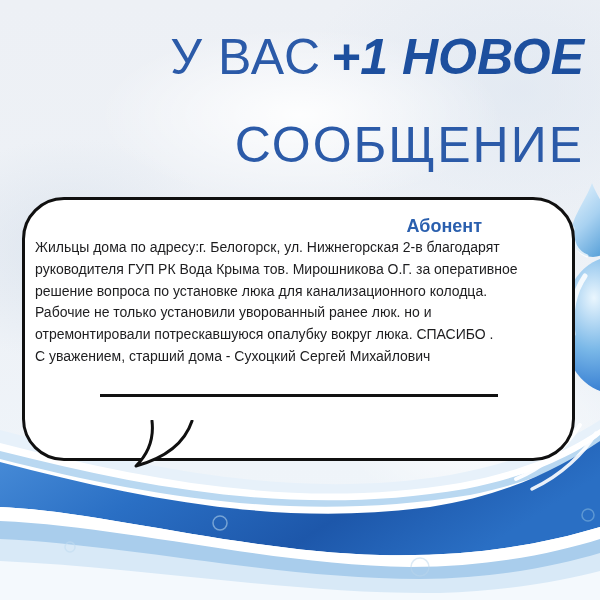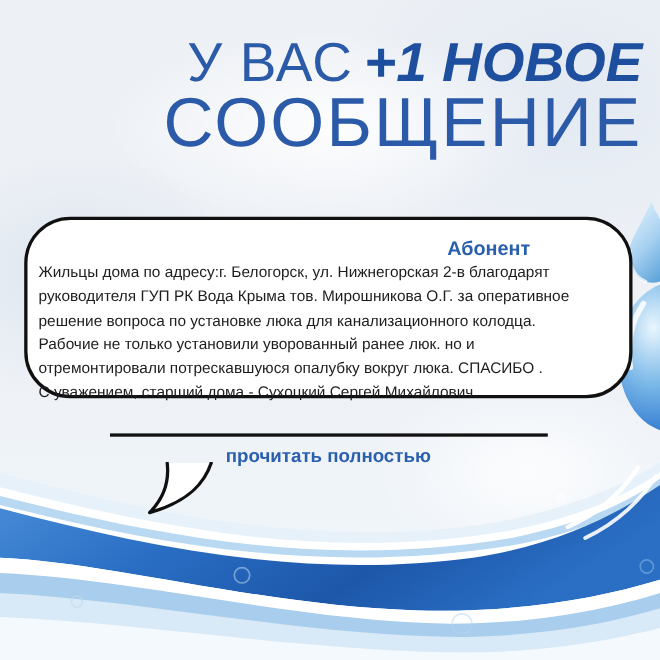--- a/index.html
+++ b/index.html
@@ -17,23 +17,23 @@
       linear-gradient(180deg,#edf0f5 0%,#eef2f7 55%,#f0f6fb 100%);
   }
   .drops{position:absolute;right:0;top:180px;z-index:1;}
   .waves{position:absolute;left:0;top:415px;z-index:2;}
   .title{
     position:absolute;left:0;top:30px;width:584px;z-index:3;
     text-align:right;line-height:55px;color:#2b5aa8;
   }
   .title .t1{font-size:50px;font-weight:400;letter-spacing:1px;}
   .title .t1 .bold{font-weight:700;font-style:italic;color:#1d4f9e;margin-left:10px;letter-spacing:0;}
-  .title .t2{font-size:63px;font-weight:400;letter-spacing:2px;}
+  .title .t2{font-size:50px;font-weight:400;letter-spacing:2px;margin-top:33px;}
   .bubble{
-    position:absolute;left:22px;top:197px;width:553px;height:165px;z-index:4;
+    position:absolute;left:22px;top:197px;width:553px;height:264px;z-index:4;
     box-sizing:border-box;background:#ffffff;border:3px solid #101010;border-radius:42px;
   }
   .sender{
     position:absolute;top:16px;right:90px;
     font-size:18px;font-weight:700;color:#2a5fae;
   }
   .message{
     position:absolute;left:10px;top:37px;width:538px;
     font-size:14px;line-height:21.8px;color:#1d1d1f;
     white-space:pre-line;
@@ -107,18 +107,17 @@
 
 <div class="bubble">
   <div class="sender">Абонент</div>
   <div class="message">Жильцы дома по адресу:г. Белогорск, ул. Нижнегорская 2-в благодарят
 руководителя ГУП РК Вода Крыма тов. Мирошникова О.Г. за оперативное
 решение вопроса по установке люка для канализационного колодца.
 Рабочие не только установили уворованный ранее люк. но и
 отремонтировали потрескавшуюся опалубку вокруг люка. СПАСИБО .
 С уважением, старший дома - Сухоцкий Сергей Михайлович</div>
   <div class="divider"></div>
-  <div class="readmore">прочитать полностью</div>
 </div>
 
 <svg class="tail" width="80" height="52" viewBox="0 0 80 52">
   <path d="M76,1 C70,19 56,36 20,46 C32,34 38,18 36,1" fill="#ffffff" stroke="#101010" stroke-width="3" stroke-linejoin="round" stroke-linecap="round"></path>
 </svg>
 
 </body></html>

